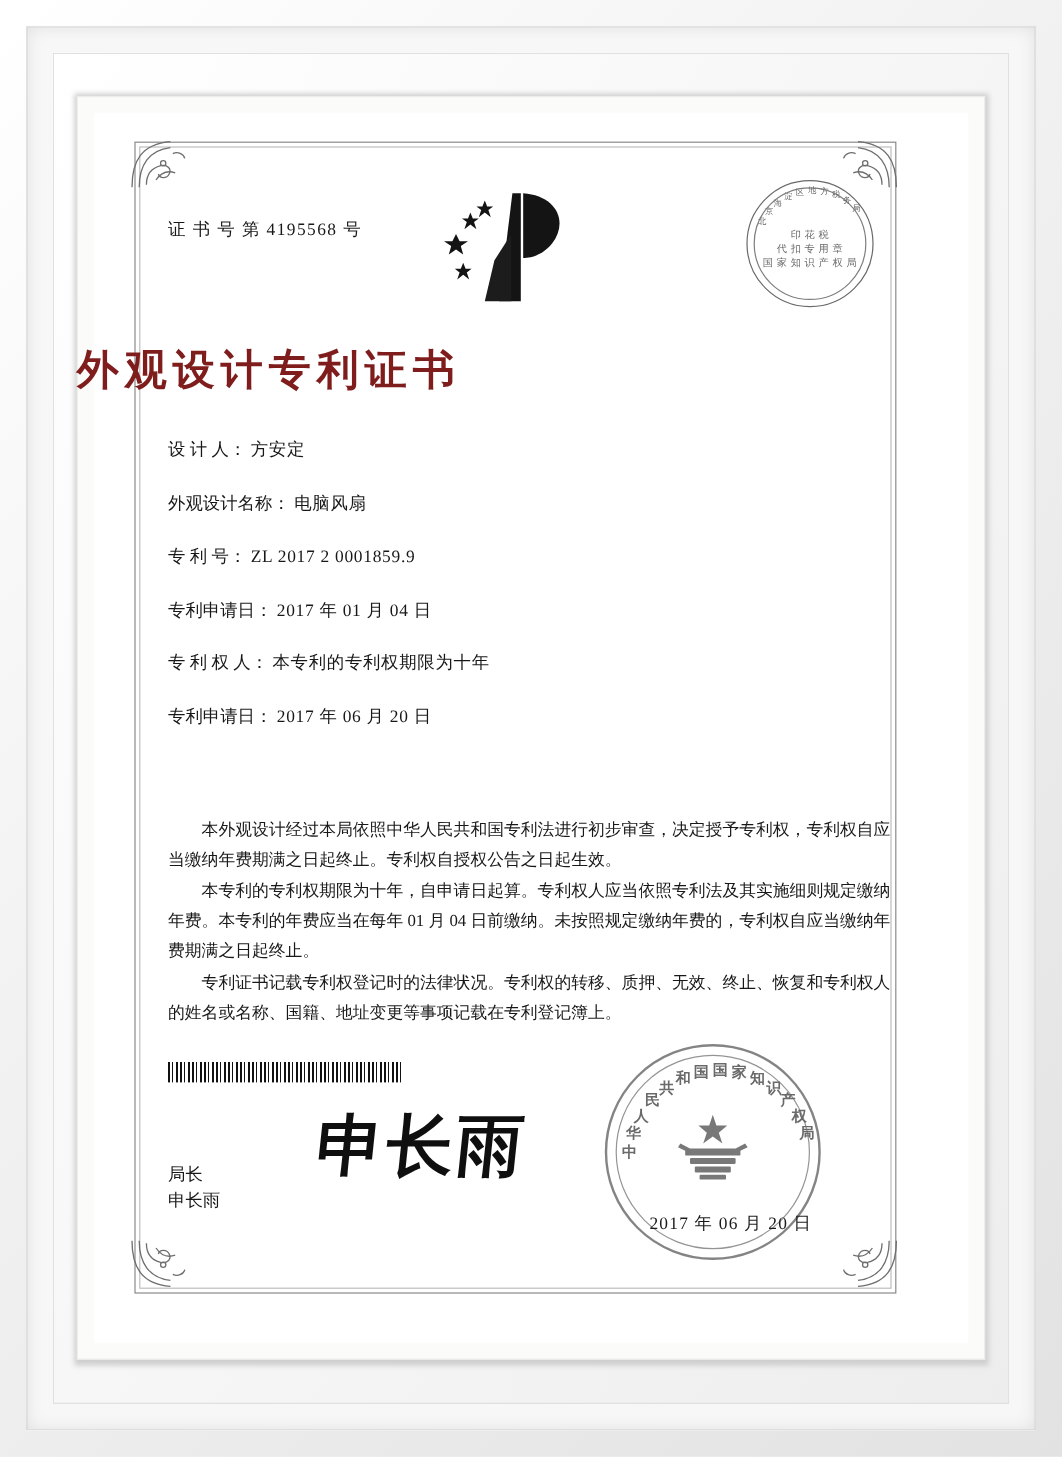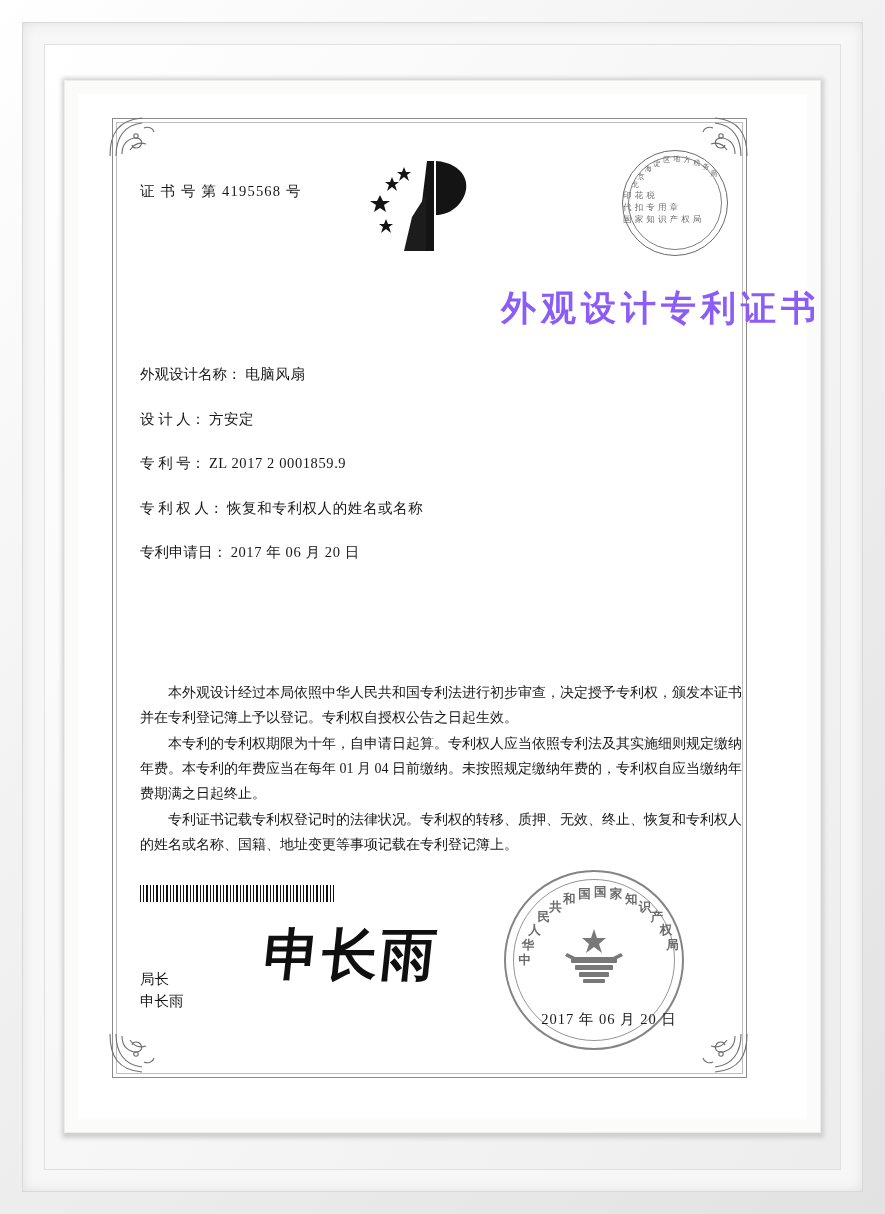--- a/index.html
+++ b/index.html
@@ -140,37 +140,37 @@
   .seal-top .arc-text span {
     position: absolute;
     left: 50%; top: 50%;
     transform-origin: 0 0;
     white-space: nowrap;
   }
   .seal-mid {
     position: absolute;
     left: 0; top: 38px;
     width: 104px;
-    text-align: left;
+    text-align: center;
     font-size: 8.5px;
     line-height: 12px;
     color: #3d3d3d;
     letter-spacing: 0.5px;
   }
 
   .title {
     position: absolute;
     left: 0; top: 205px;
     width: 757px;
-    text-align: right;
+    text-align: left;
     font-size: 35px;
     font-weight: bold;
     letter-spacing: 5px;
     font-family: "DejaVu Serif", serif;
-    color: #8b5cf6;
+    color: #7f1d1d;
   }
 
   .fields {
     position: absolute;
     left: 76px; top: 285px;
     width: 600px;
     font-size: 14.5px;
   }
   .field {
     margin-bottom: 25.5px;
@@ -384,43 +384,47 @@
           <div>印 花 税</div>
           <div>代 扣 专 用 章</div>
           <div>国 家 知 识 产 权 局</div>
         </div>
       </div>
 
       <div class="title">外观设计专利证书</div>
 
       <div class="fields">
         <div class="field">
+          <span class="lbl">设    计    人：</span>
+          <span class="val">方安定</span>
+        </div>
+        <div class="field">
           <span class="lbl">外观设计名称：</span>
           <span class="val">电脑风扇</span>
         </div>
         <div class="field">
-          <span class="lbl">设    计    人：</span>
-          <span class="val">方安定</span>
-        </div>
-        <div class="field">
           <span class="lbl">专    利    号：</span>
           <span class="val">ZL 2017 2 0001859.9</span>
         </div>
         <div class="field">
+          <span class="lbl">专利申请日：</span>
+          <span class="val">2017 年 01 月 04 日</span>
+        </div>
+        <div class="field">
           <span class="lbl">专 利 权  人：</span>
-          <span class="val">恢复和专利权人的姓名或名称</span>
+          <span class="val">本专利的专利权期限为十年</span>
         </div>
         <div class="field">
           <span class="lbl">专利申请日：</span>
           <span class="val">2017 年 06 月 20 日</span>
         </div>
       </div>
 
       <div class="paras">
-        <p>本外观设计经过本局依照中华人民共和国专利法进行初步审查，决定授予专利权，颁发本证书并在专利登记簿上予以登记。专利权自授权公告之日起生效。</p>
+        <p>本外观设计经过本局依照中华人民共和国专利法进行初步审查，决定授予专利权，专利权自应当缴纳年费期满之日起终止。专利权自授权公告之日起生效。</p>
         <p>本专利的专利权期限为十年，自申请日起算。专利权人应当依照专利法及其实施细则规定缴纳年费。本专利的年费应当在每年 01 月 04 日前缴纳。未按照规定缴纳年费的，专利权自应当缴纳年费期满之日起终止。</p>
         <p>专利证书记载专利权登记时的法律状况。专利权的转移、质押、无效、终止、恢复和专利权人的姓名或名称、国籍、地址变更等事项记载在专利登记簿上。</p>
       </div>
 
       <div class="barcode"></div>
 
       <div class="sign-block">
         <div>局长</div>
         <div>申长雨</div>
       </div>

